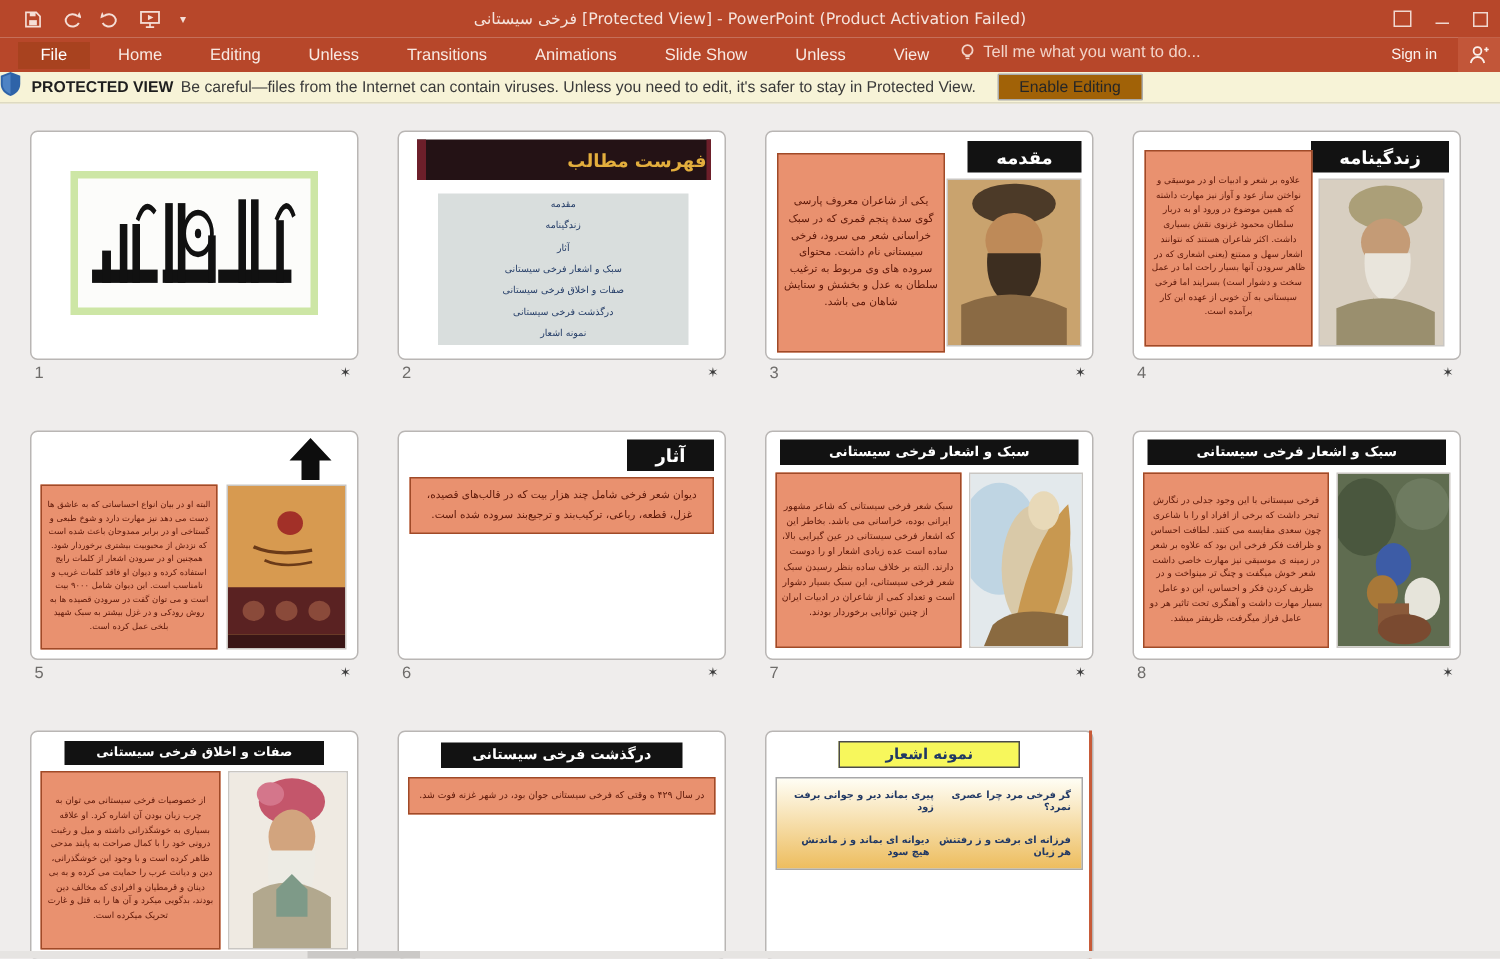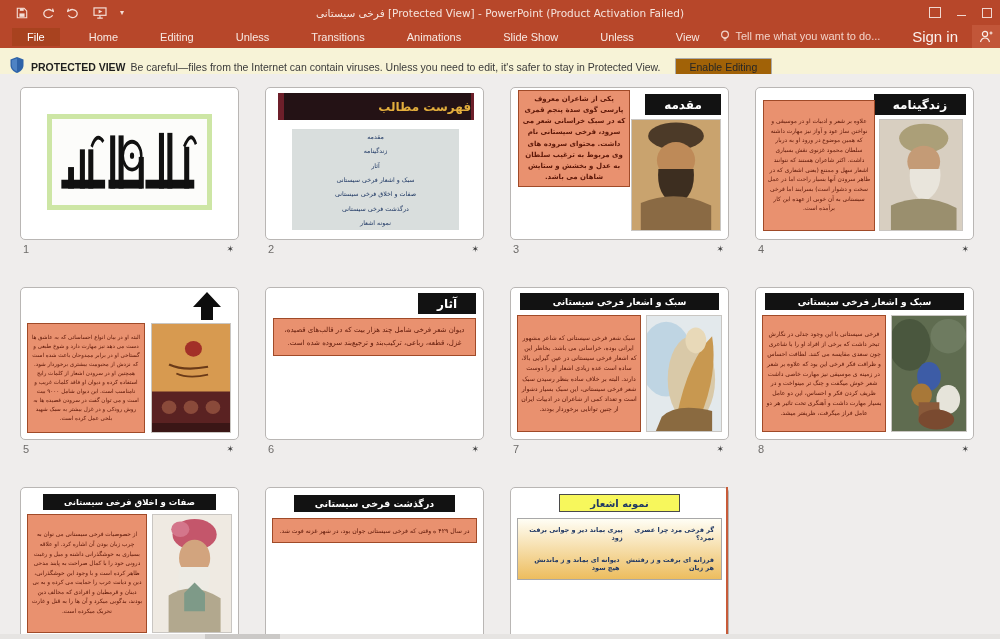--- a/index.html
+++ b/index.html
@@ -14,31 +14,31 @@
   .title-text{position:absolute;left:0;right:0;top:0;height:25px;display:flex;align-items:center;justify-content:center;
     color:#F5E3DC;font-size:10.5px;pointer-events:none;}
   .wincontrols{position:absolute;right:8px;top:0;height:25px;display:flex;align-items:center;gap:16px;}
   .win-ic{display:inline-block;}
   .ic-ribbonopts{width:10px;height:9px;border:1px solid #F0D8D0;}
   .ic-min{width:9px;height:1px;background:#F0D8D0;margin-top:6px;}
   .ic-restore{width:8px;height:8px;border:1px solid #F0D8D0;}
 
   
   .ribbonrow{position:absolute;left:0;top:25px;width:1000px;height:23px;background:#B7472A;display:flex;align-items:center;}
-  .tabs{display:flex;gap:16px;padding-left:12px;}
+  .tabs{display:flex;gap:6px;padding-left:12px;}
   .tab{color:#F8E9E3;font-size:11px;padding:3px 13px;white-space:nowrap;cursor:default;}
   .tab.file{background:#A8421F;color:#fff;padding:3px 15px;}
   .tellme{display:flex;align-items:flex-start;gap:5px;margin-left:8px;color:#F2D3C8;font-size:11px;white-space:nowrap;}
   .ribbon-right{position:absolute;right:0;top:0;height:23px;display:flex;align-items:center;}
-  .signin{color:#FBF2EF;font-size:15px;margin-right:14px;}
+  .signin{color:#FBF2EF;font-size:10px;margin-right:14px;}
   .sharebox{width:28px;height:23px;background:#C25639;display:flex;align-items:center;justify-content:center;}
 
   
-  .protbar{position:absolute;left:0;top:48px;width:1000px;height:38px;background:#F7F3D7;border-bottom:1px solid #DEDAC2;
-    display:flex;align-items:center;padding-left:10px;box-sizing:border-box;}
+  .protbar{position:absolute;left:0;top:48px;width:1000px;height:21px;background:#F7F3D7;border-bottom:1px solid #DEDAC2;
+    display:flex;align-items:center;box-sizing:border-box;}
   .prot-label{font-weight:bold;font-size:10.5px;color:#1E1E1E;margin:0 5px 0 7px;white-space:nowrap;}
   .prot-msg{font-size:10.5px;color:#3A3A3A;white-space:nowrap;}
   .prot-btn{margin-left:14px;background:#a16207;border:1px solid #ABABAB;font-size:10.5px;color:#262626;
     padding:2px 14px;border-radius:1px;cursor:pointer;white-space:nowrap;}
 
   
   .canvas{position:absolute;left:0;top:74px;width:1000px;height:565px;background:#EFEDEC;}
   .cell{position:absolute;width:219px;}
   .slide-thumb{position:relative;width:219px;height:153px;background:#fff;border:1px solid #B9B6B4;border-radius:5px;
     overflow:hidden;box-sizing:border-box;cursor:pointer;}
@@ -190,21 +190,21 @@
       </div>
       <div class="cell-footer">
           <span class="slide-num">2</span>
           <span class="anim-star fa">✶</span>
         </div>
     </div>
 
     <div class="cell" style="left:510px;top:13px;">
       <div class="slide-thumb">
         <div class="black-title fa" style="top:6px;right:7px;width:76px;height:21px;font-size:12px;">مقدمه</div>
-        <div class="orange-box fa" style="top:2px;left:7px;width:112px;height:97px;font-size:7px;line-height:1.6;font-weight:bold;">
+        <div class="orange-box fa" style="top:14px;left:7px;width:112px;height:133px;font-size:7px;line-height:1.6;">
             <p>یکی از شاعران معروف پارسی گوی سدة پنجم قمری که در سبک خراسانی شعر می سرود، فرخی سیستانی نام داشت. محتوای سروده های وی مربوط به ترغیب سلطان به عدل و بخشش و ستایش شاهان می باشد.</p>
           </div>
         <div class="imgbox" style="top:31px;right:7px;width:90px;height:112px;">
           <svg viewBox="0 0 60 90" preserveAspectRatio="none">
             <rect width="60" height="90" fill="#C9A36E"></rect>
             <ellipse cx="30" cy="13" rx="19" ry="11" fill="#4C3A28"></ellipse>
             <ellipse cx="30" cy="33" rx="13" ry="15" fill="#BE8A58"></ellipse>
             <path d="M18 40 Q16 62 30 70 Q44 62 42 40 Z" fill="#3D2E20"></path>
             <path d="M6 68 Q30 56 54 70 L54 90 L6 90 Z" fill="#8A6A44"></path>
           </svg>

